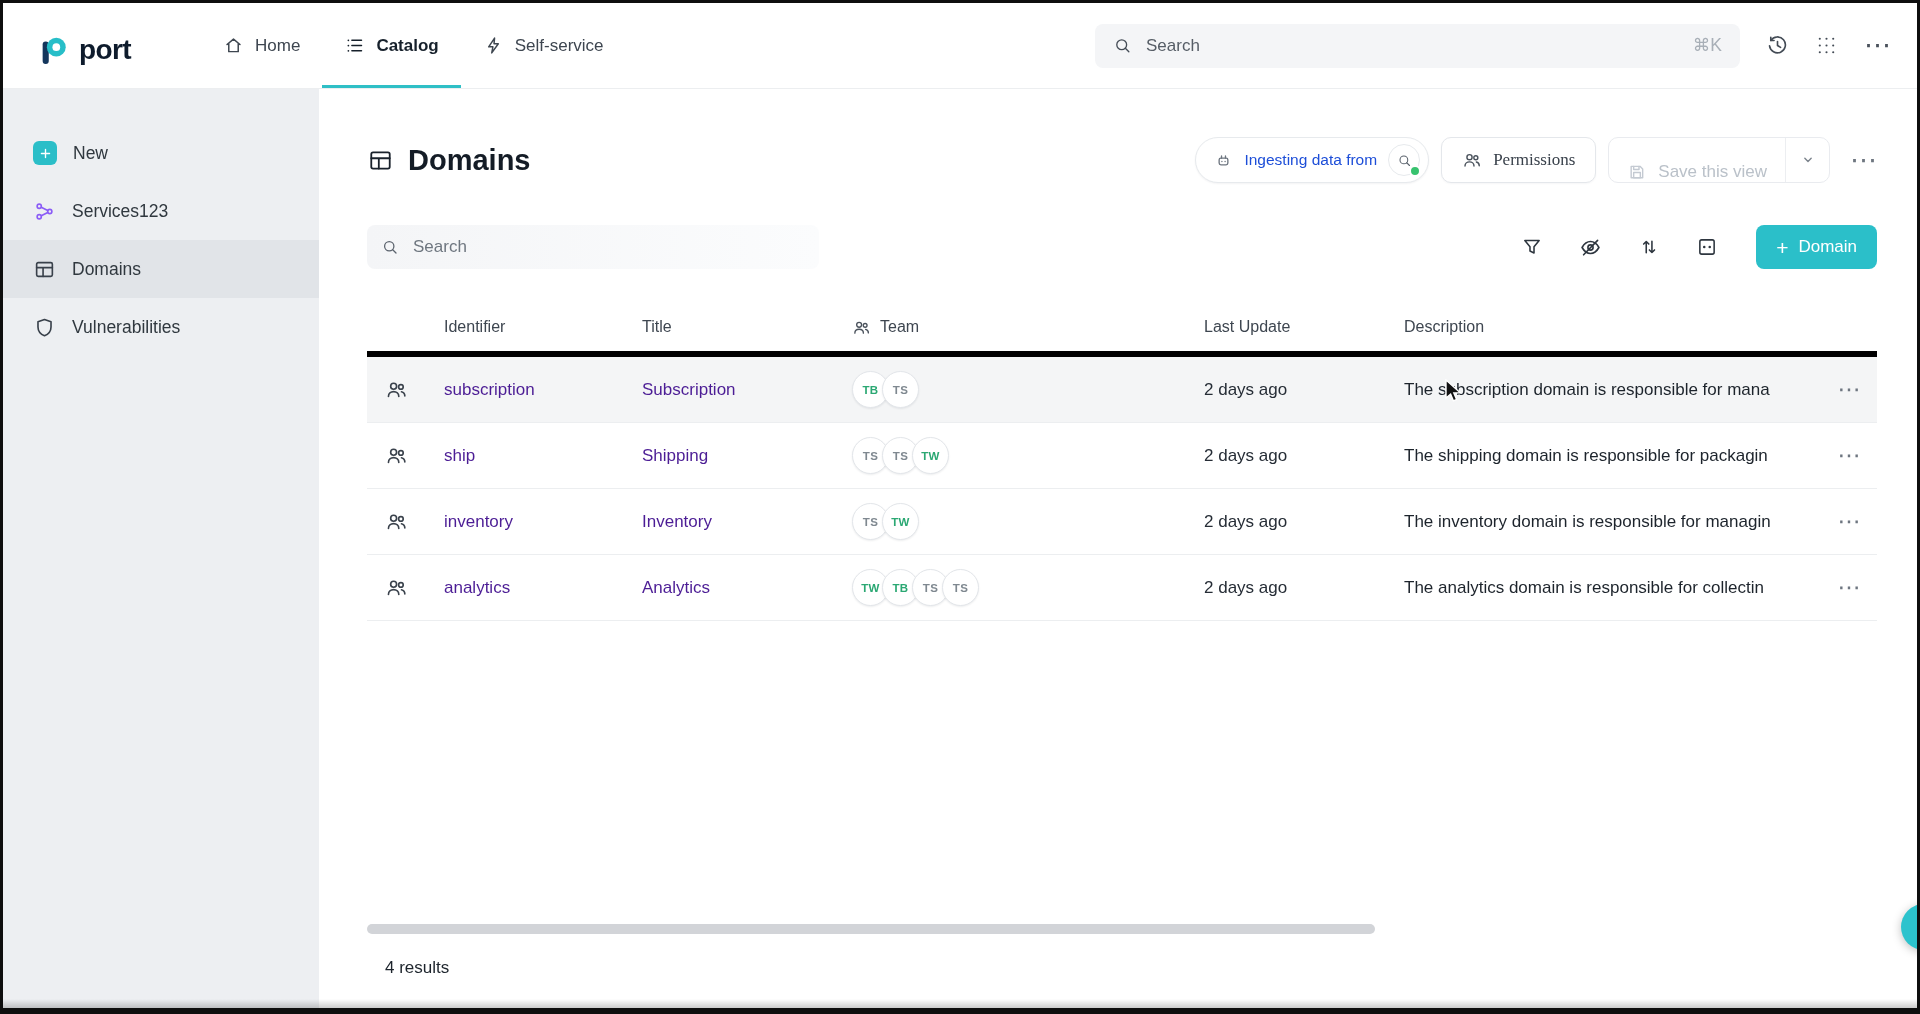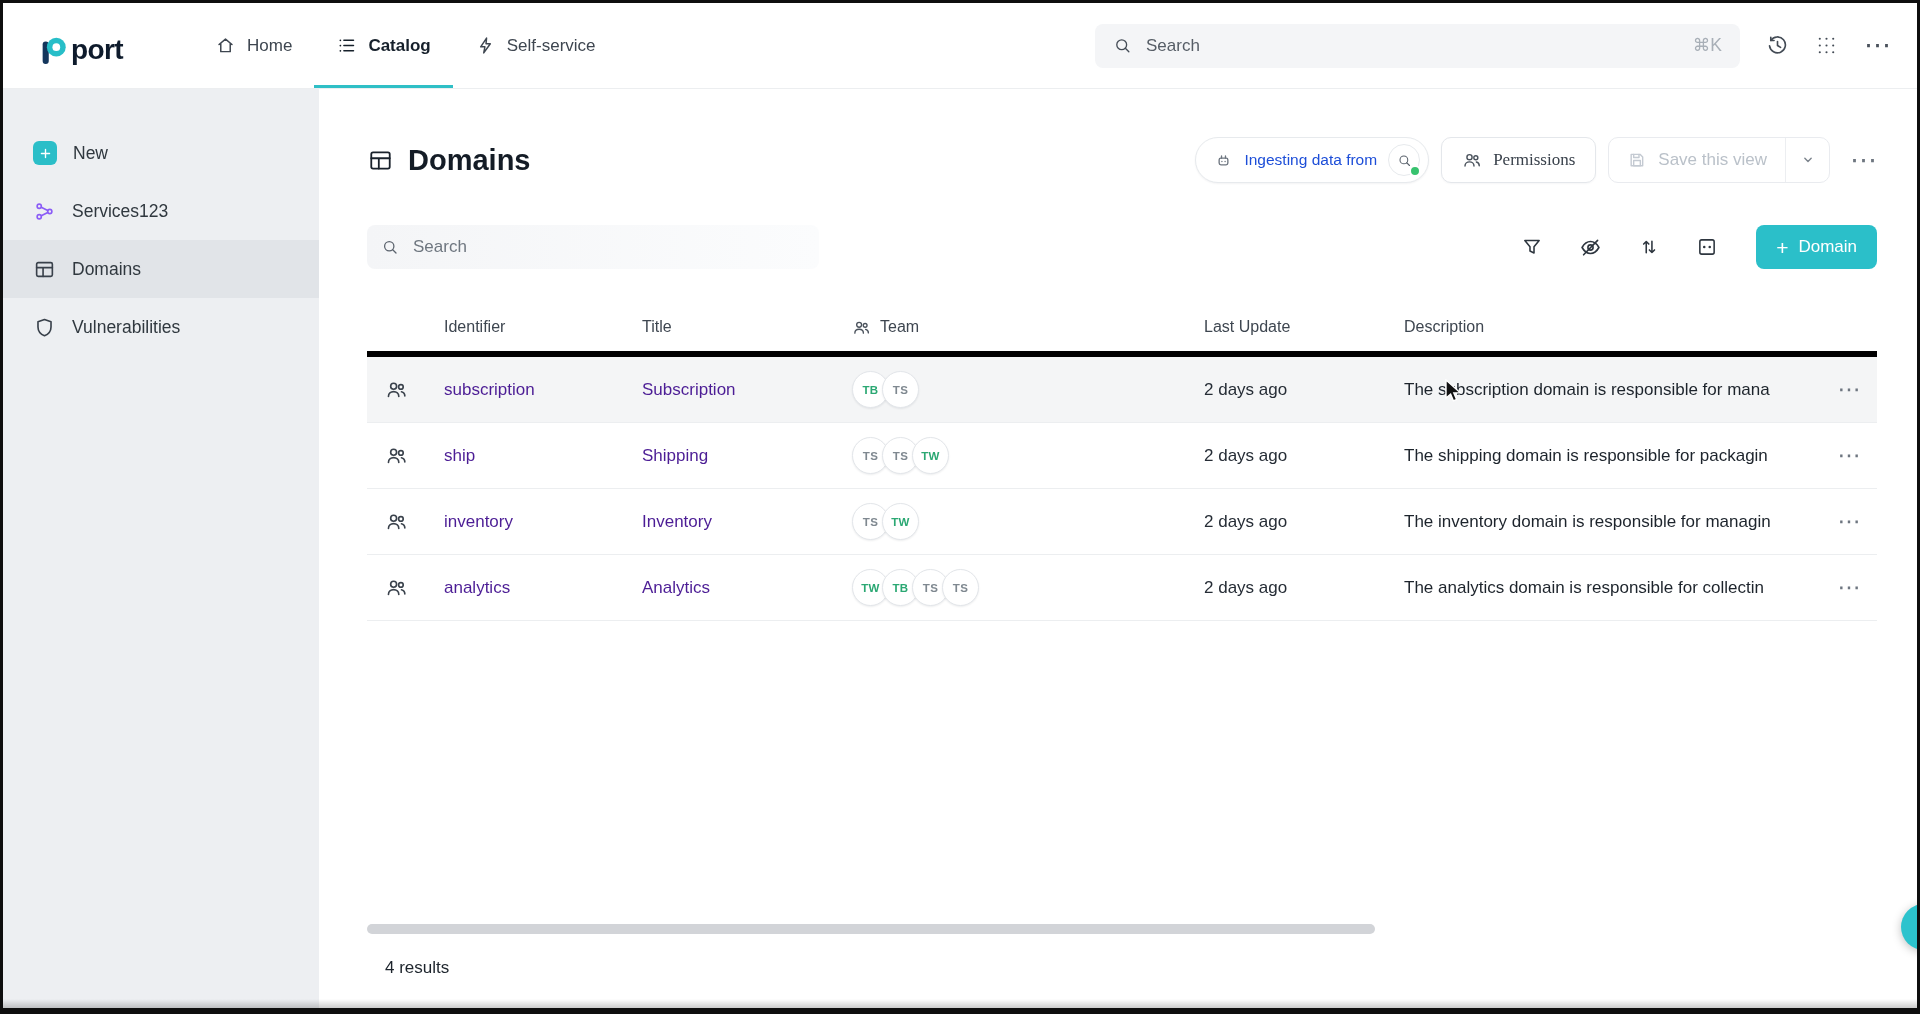--- a/index.html
+++ b/index.html
@@ -11,21 +11,21 @@
     font-family:"Liberation Sans", sans-serif; color:#20272F;
   }
   .frame::after{ content:""; position:absolute; left:0; right:0; bottom:0; height:9px;
     background:linear-gradient(to bottom, rgba(0,0,0,0), rgba(0,0,0,.20)); pointer-events:none; }
 
   svg.icon { fill:none; stroke:currentColor; stroke-width:1.7; stroke-linecap:round; stroke-linejoin:round; display:block; }
 
   
   .topbar { height:86px; display:flex; align-items:stretch; padding:0 26px 0 34px;
     border-bottom:1px solid #ECEEF0; background:#fff; }
-  .brand { display:flex; align-items:center; gap:2px; cursor:pointer;margin-top:8px; }
+  .brand { display:flex; align-items:center; gap:10px; cursor:pointer;margin-top:8px; }
   .brand-name { font-size:28px; font-weight:800; color:#0E1B2C; letter-spacing:-0.6px; }
   .topnav { display:flex; margin-left:70px; }
   .nav-item { display:flex; align-items:center; gap:11px; padding:0 22px; font-size:17px;
     color:#3E4650; cursor:pointer; border-bottom:3px solid transparent; border-top:3px solid transparent; }
   .nav-item.active { color:#16202B; font-weight:700; border-bottom-color:#2FBFC6; }
   .topbar-right { margin-left:auto; display:flex; align-items:center; gap:26px; }
   .global-search { width:645px; height:44px; background:#F4F5F7; border-radius:8px;
     display:flex; align-items:center; gap:12px; padding:0 18px; }
   .global-search input { flex:1; border:0; background:transparent; outline:0; font-size:17px;
     color:#2F3741; font-family:"Liberation Sans",sans-serif; }
@@ -58,21 +58,21 @@
     color:#1d4ed8; box-shadow:0 1px 2px rgba(16,24,40,.05); cursor:pointer; }
   .badge-circle { width:32px; height:32px; border:1px solid #E7EAED; border-radius:50%;
     display:flex; align-items:center; justify-content:center; position:relative; background:#fff; color:#5B636D; }
   .badge-dot { position:absolute; right:-2px; bottom:-2px; width:12px; height:12px;
     border-radius:50%; background:#37C26E; border:2px solid #fff; }
   .btn { height:46px; border:1px solid #E4E7EB; border-radius:10px; background:#fff;
     display:flex; align-items:center; gap:11px; padding:0 20px; font-size:17px; color:#39414B;
     box-shadow:0 1px 2px rgba(16,24,40,.04); cursor:pointer; font-family:Liberation Serif, serif; }
   .save-group { display:flex; align-items:stretch; height:46px; border:1px solid #E9EBEF;
     border-radius:10px; overflow:hidden; background:#fff; }
-  .save-btn { display:flex; align-items:center; gap:11px; padding:0 18px; font-size:17px;
+  .save-btn { display:flex; align-items:flex-end; gap:11px; padding:0 18px; font-size:17px;
     color:#BAC1C9; cursor:default; }
   .save-btn .icon { color:#C4CAD2; }
   .save-chev { width:44px; display:flex; align-items:center; justify-content:center;
     border-left:1px solid #ECEEF1; color:#7C848D; cursor:pointer; }
 
   
   .toolbar { margin-top:42px; display:flex; align-items:center; }
   .table-search { width:452px; height:44px; border-radius:8px;
     background:linear-gradient(to right,#F4F5F7,#FBFCFD);
     display:flex; align-items:center; gap:12px; padding:0 14px; color:#5B636D; }

